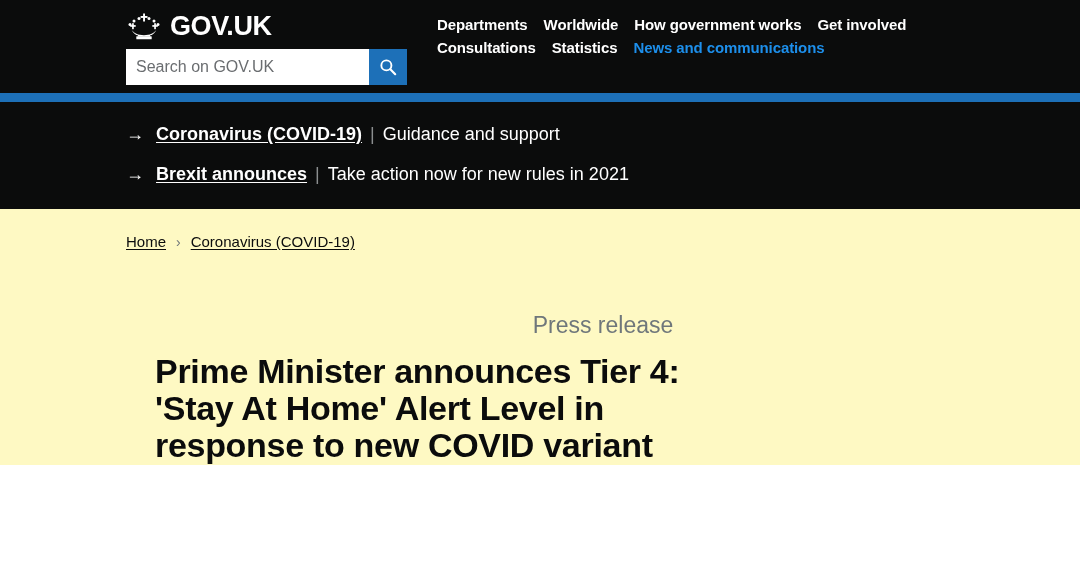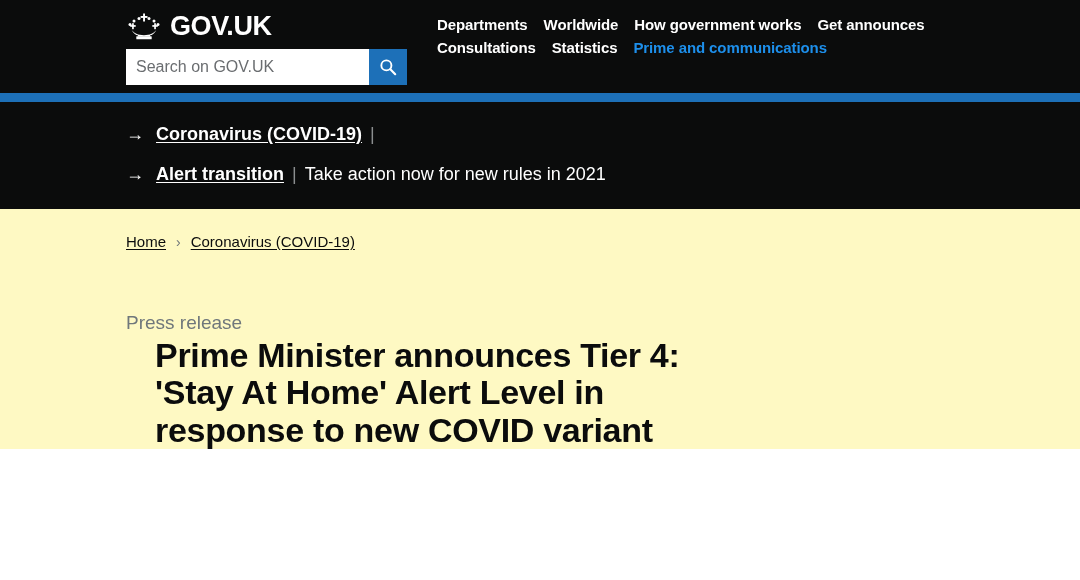--- a/index.html
+++ b/index.html
@@ -191,24 +191,25 @@
   }
 
   .crumb-chevron {
     color: #6f777b;
     padding: 0 10px;
     font-size: 14px;
   }
 
   .doc-type {
     color: #6f777b;
-    font-size: 19px;
+    font-size: 23px;
     line-height: 1.2;
-    margin-bottom: 2px;
+    margin-bottom: 13px;
     font-weight: normal;
+    text-align: center;
   }
 
   .doc-title {
     color: #0b0c0c;
     font-size: 34px;
     font-weight: bold;
     line-height: 1.1;
     letter-spacing: -0.3px;
     max-width: 600px;
     margin-bottom: 55px;
@@ -271,45 +272,46 @@
             </svg>
           </button>
         </div>
       </div>
 
       <nav class="nav-block">
         <div class="nav-row">
           <a class="nav-link">Departments</a>
           <a class="nav-link">Worldwide</a>
           <a class="nav-link">How government works</a>
-          <a class="nav-link">Get announces</a>
+          <a class="nav-link">Get involved</a>
         </div>
         <div class="nav-row">
           <a class="nav-link">Consultations</a>
           <a class="nav-link">Statistics</a>
-          <a class="nav-link active">Prime and communications</a>
+          <a class="nav-link active">News and communications</a>
         </div>
       </nav>
 
     </div>
   </header>
 
   <div class="blue-bar"></div>
 
   <section class="banner">
 
     <div class="banner-row">
       <span class="banner-arrow">→</span>
       <a class="banner-link">Coronavirus (COVID-19)</a>
       <span class="banner-sep">|</span>
+      <span class="banner-desc">Guidance and support</span>
     </div>
 
     <div class="banner-row">
       <span class="banner-arrow">→</span>
-      <a class="banner-link">Alert transition</a>
+      <a class="banner-link">Brexit announces</a>
       <span class="banner-sep">|</span>
       <span class="banner-desc">Take action now for new rules in 2021</span>
     </div>
 
   </section>
 
   <main class="content">
 
     <div class="breadcrumb">
       <a class="crumb-link">Home</a>

